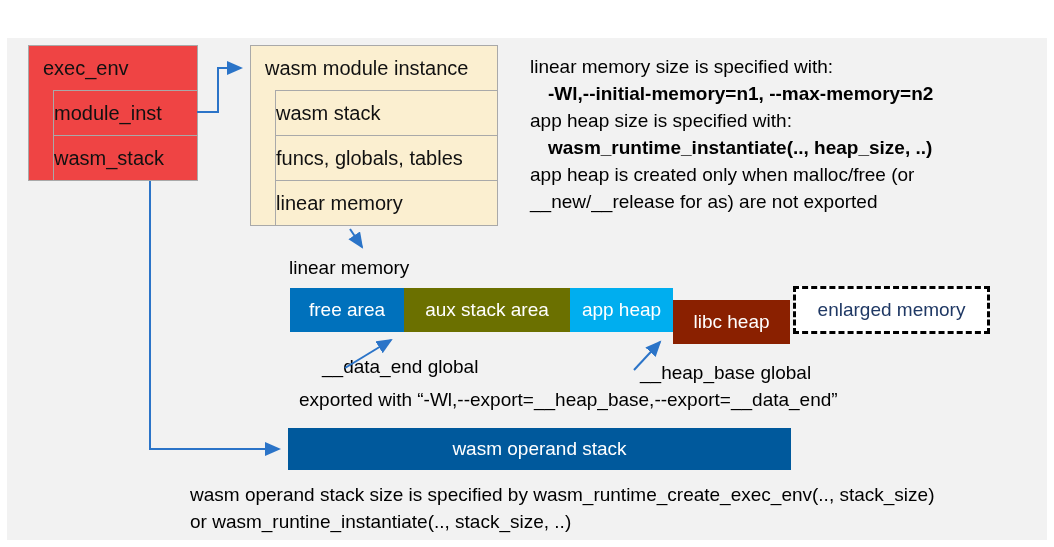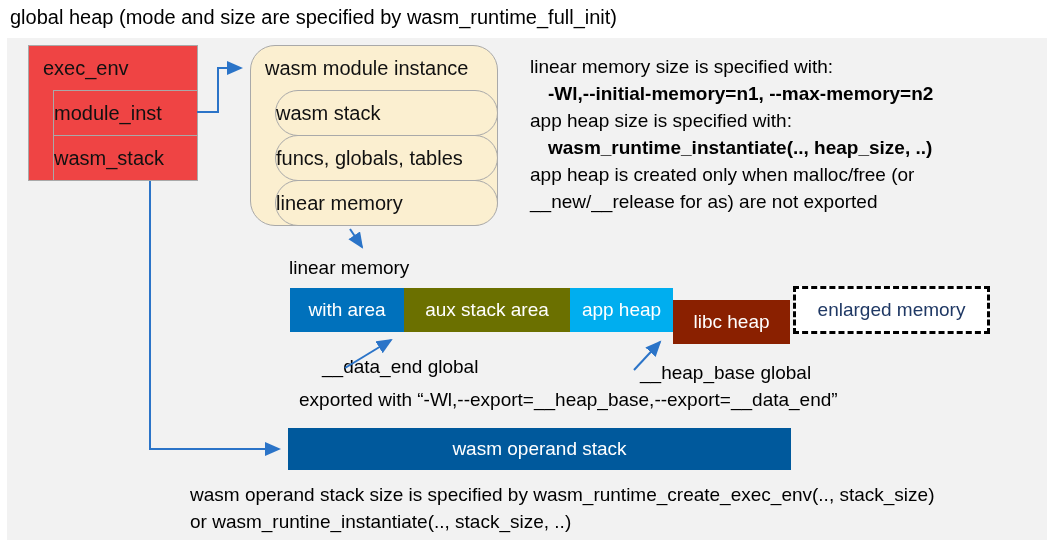--- a/index.html
+++ b/index.html
@@ -6,21 +6,21 @@
   .canvas{
     position:relative;width:1054px;height:547px;background:#fff;
     font-family:"Liberation Sans","DejaVu Sans",sans-serif;color:#111;overflow:hidden;
   }
   .panel{position:absolute;left:7px;top:38px;width:1040px;height:502px;background:#F2F2F2;}
   .title{position:absolute;left:10px;top:6px;font-size:20px;color:#000;white-space:nowrap;}
 
   
   .structbox{position:absolute;border:1px solid #A9A9A9;box-sizing:border-box;}
   .pink{background:#ef4444;text-align:center;}
-  .cream{background:#FBEFD0;border-radius:25px;}
+  .cream{background:#FBEFD0;}
   .structbox .hdr{height:45px;display:flex;align-items:center;padding-left:14px;font-size:20px;box-sizing:border-box;}
   .subbox{position:absolute;border:1px solid #A9A9A9;box-sizing:border-box;
           display:flex;align-items:center;font-size:20px;}
 
   .execenv{left:28px;top:45px;width:170px;height:136px;}
   .execenv .sub1{left:24px;top:44px;width:145px;height:46px;}
   .execenv .sub2{left:24px;top:89px;width:145px;height:46px;}
 
   .modinst{left:250px;top:45px;width:248px;height:181px;}
   .modinst .sub1{left:24px;top:44px;width:223px;height:46px;}
@@ -56,21 +56,20 @@
   .notes-bottom .line{white-space:nowrap;}
 
   svg.arrows{position:absolute;left:0;top:0;pointer-events:none;z-index:5;}
   .arrow{stroke:#2B74C8;stroke-width:2;fill:none;}
 </style>
 </head>
 <body>
 
 <div class="canvas">
 
-  <div class="title">global heap (mode and size are specified by wasm_runtime_full_init)</div>
 
   <div class="panel"></div>
 
   <div class="structbox pink execenv">
     <div class="hdr">exec_env</div>
     <div class="subbox pink sub1">module_inst</div>
     <div class="subbox pink sub2">wasm_stack</div>
   </div>
 
   <div class="structbox cream modinst">
@@ -83,21 +82,21 @@
   <div class="notes-right">
     <div class="line">linear memory size is specified with:</div>
     <div class="line indent">-Wl,--initial-memory=n1, --max-memory=n2</div>
     <div class="line">app heap size is specified with:</div>
     <div class="line indent">wasm_runtime_instantiate(.., heap_size, ..)</div>
     <div class="line">app heap is created only when malloc/free (or</div>
     <div class="line">__new/__release for as) are not exported</div>
   </div>
 
   <div class="lm-label">linear memory</div>
-  <div class="seg seg1" style="background-color: rgb(0, 113, 188);">with area</div>
+  <div class="seg seg1" style="background-color: rgb(0, 113, 188);">free area</div>
   <div class="seg seg2" style="background-color: rgb(107, 112, 0);">aux stack area</div>
   <div class="seg seg3" style="background-color: rgb(0, 174, 239);">app heap</div>
   <div class="seg seg4" style="background-color: rgb(138, 32, 0);">libc heap</div>
   <div class="seg seg5">enlarged memory</div>
 
   <div class="ann ann-dataend">__data_end global</div>
   <div class="ann ann-heapbase">__heap_base global</div>
   <div class="ann ann-exported">exported with “-Wl,--export=__heap_base,--export=__data_end”</div>
 
   <div class="opstack" style="background-color: rgb(0, 89, 156);">wasm operand stack</div>

